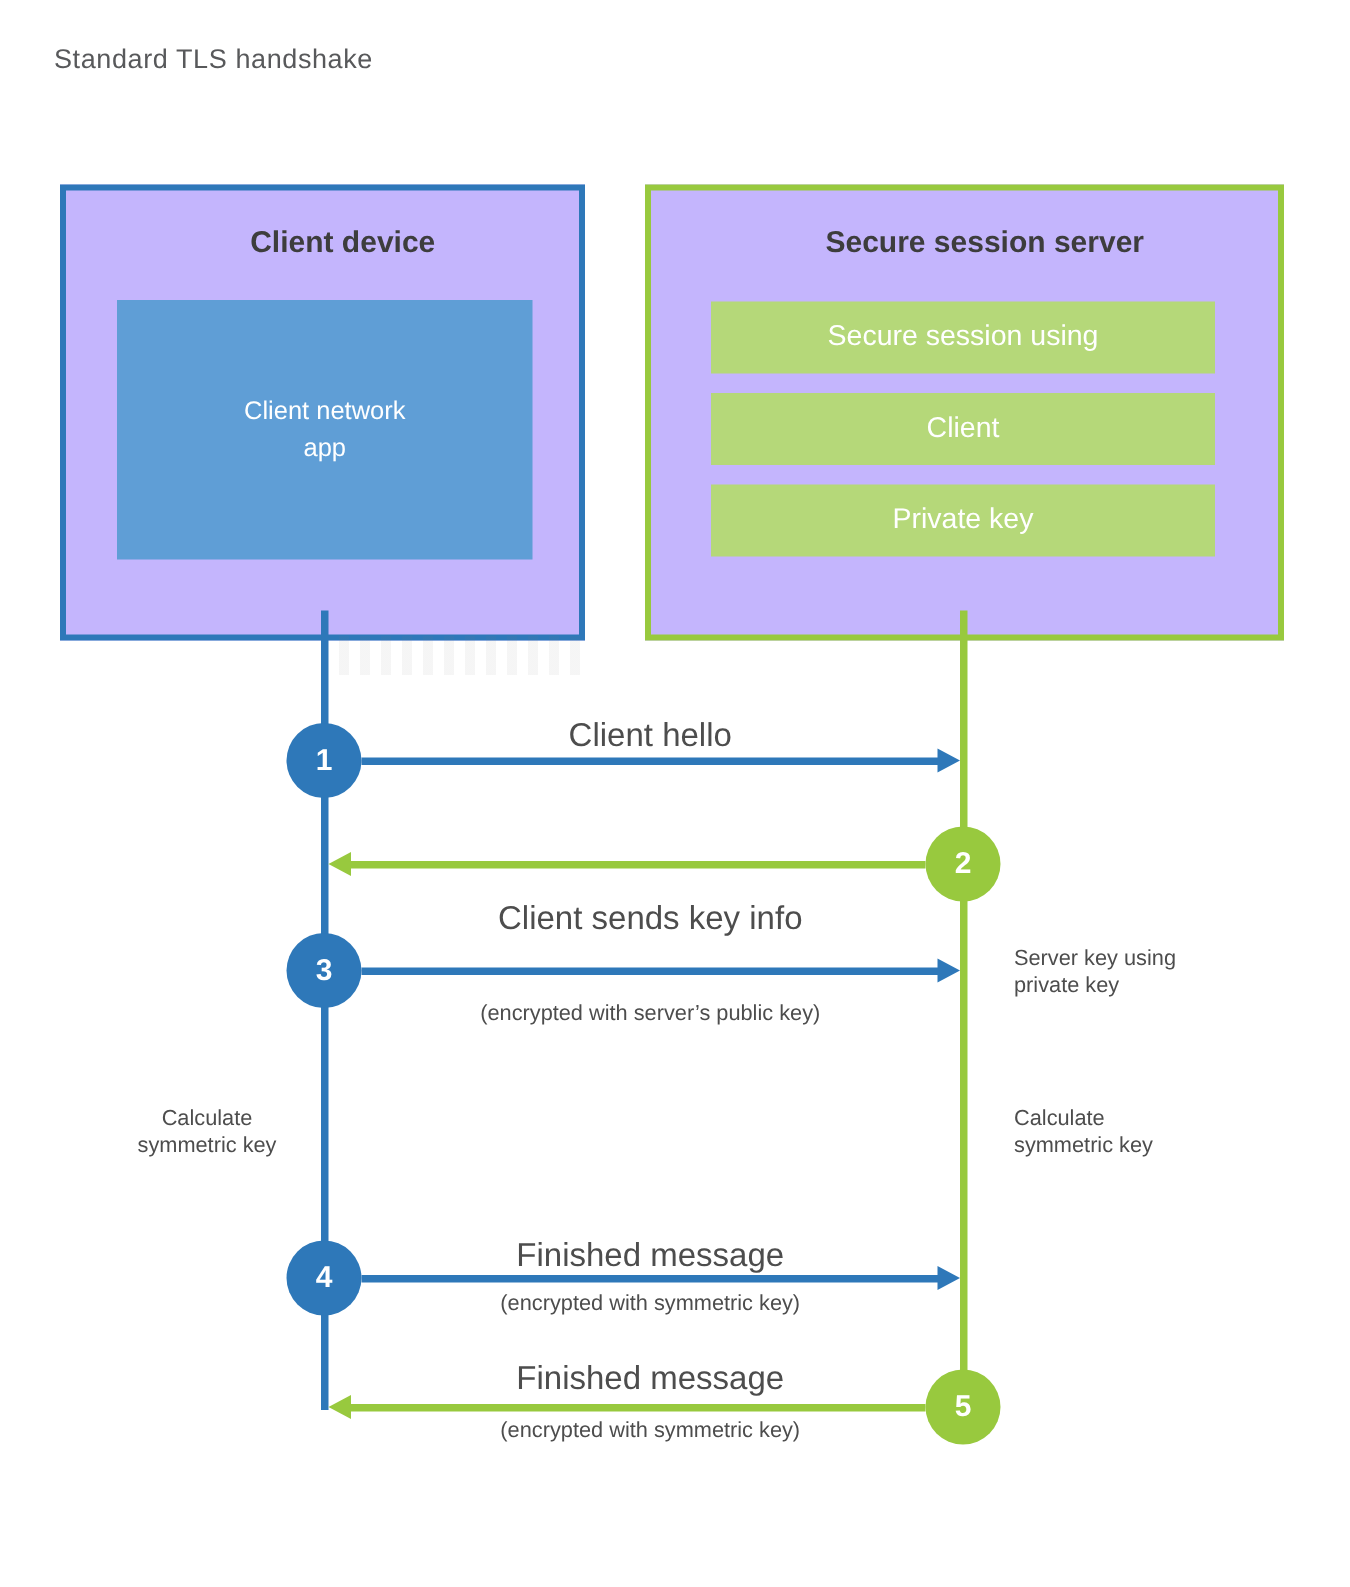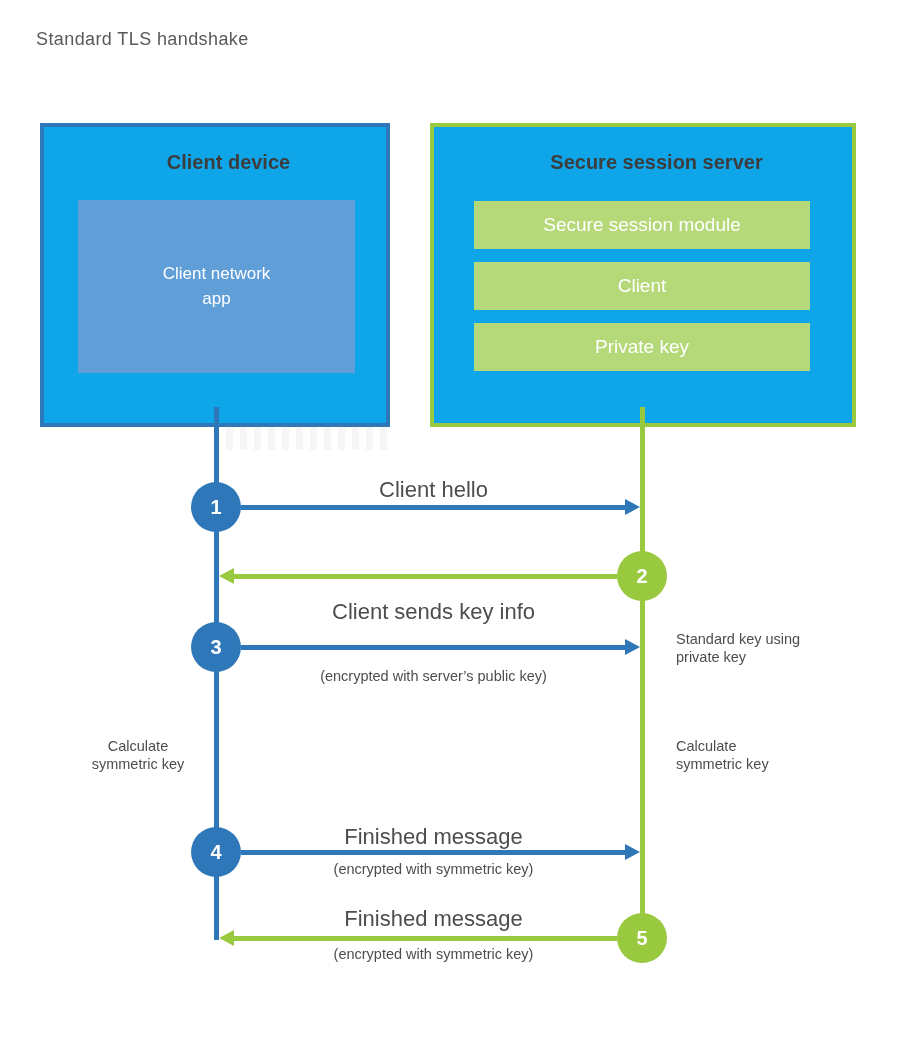--- a/index.html
+++ b/index.html
@@ -19,21 +19,21 @@
     font-size: 18px;
     font-weight: 300;
     letter-spacing: 0.4px;
     color: var(--title_gray);
   }
   
   .box {
     position: absolute;
     top: 123px;
     height: 304px;
-    background: #0ea5e9;
+    background: #c4b5fd;
     box-sizing: border-box;
     padding-left: 27px;
   }
   .box.client { left: 40px;  width: 350px; border: 4px solid var(--blue); }
   .box.server { left: 430px; width: 426px; border: 4px solid var(--green); }
   .box-title {
     margin-top: 24px;
     text-align: center;
     font-size: 20px;
     font-weight: bold;
@@ -162,21 +162,21 @@
   <h1 class="page-title">Standard TLS handshake</h1>
 
   <div class="box client">
     <div class="box-title">Client device</div>
     <div class="client-module">Client network
 app</div>
   </div>
 
   <div class="box server">
     <div class="box-title">Secure session server</div>
-    <div class="server-bar bar-1">Secure session module</div>
+    <div class="server-bar bar-1">Secure session using</div>
     <div class="server-bar bar-2">Client</div>
     <div class="server-bar bar-3">Private key</div>
   </div>
 
   <div class="lifeline blue"></div>
   <div class="lifeline green"></div>
   <div class="faint-artifact"></div>
 
   <div class="mlabel l1">Client hello</div>
   <div class="arrow right a1">
@@ -191,21 +191,21 @@
   </div>
   <div class="circle green c2">2</div>
 
   <div class="mlabel l3">Client sends key info</div>
   <div class="msub s3">(encrypted with server’s public key)</div>
   <div class="arrow right a3">
     <div class="shaft"></div>
     <div class="head"></div>
   </div>
   <div class="circle blue c3">3</div>
-  <div class="note note-decrypt">Standard key using
+  <div class="note note-decrypt">Server key using
 private key</div>
 
   <div class="note note-calc-left">Calculate
 symmetric key</div>
   <div class="note note-calc-right">Calculate
 symmetric key</div>
 
   <div class="mlabel l4">Finished message</div>
   <div class="msub s4">(encrypted with symmetric key)</div>
   <div class="arrow right a4">

